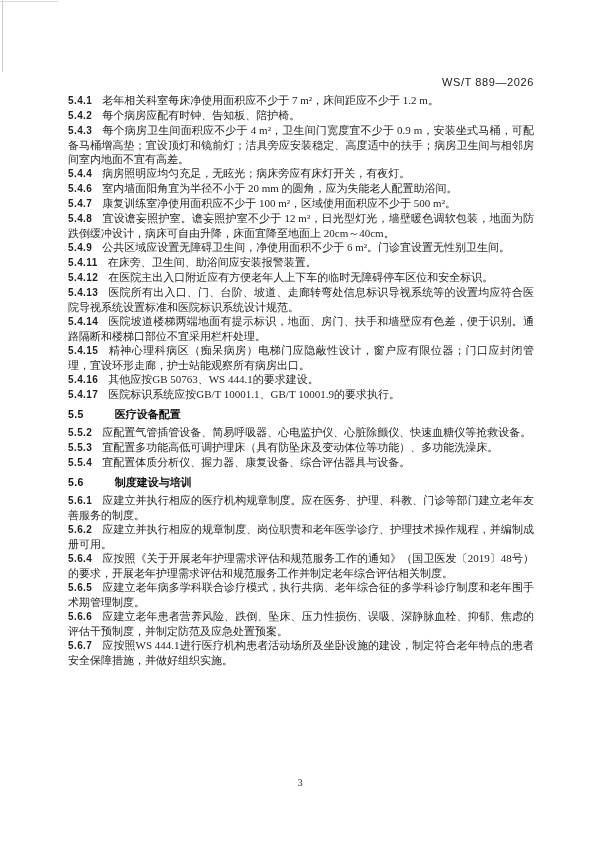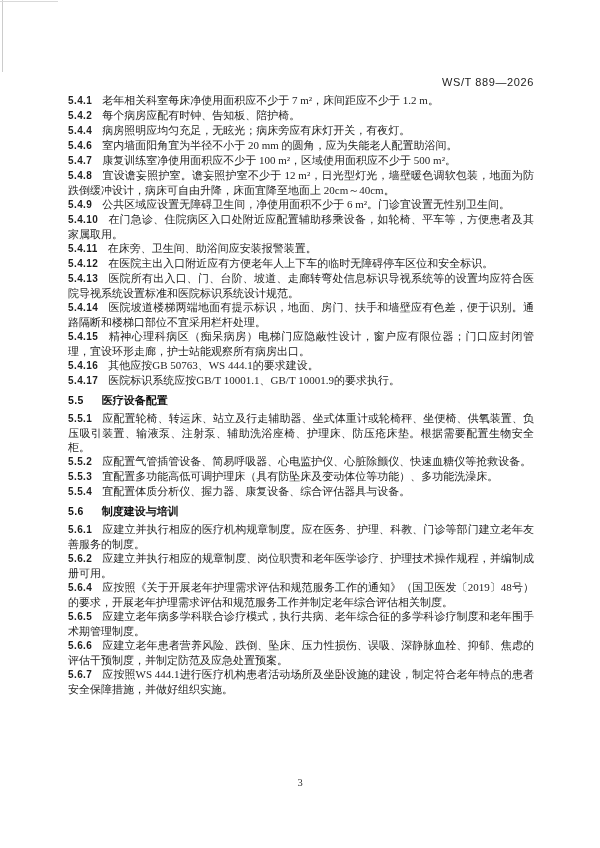--- a/index.html
+++ b/index.html
@@ -73,21 +73,21 @@
     font-weight: 700;
     margin: 5px 0 4px 0;
     color: #111111;
   }
 
   .heading .num {
     font-family: "Liberation Sans", sans-serif;
     font-weight: 700;
     font-size: 10.5px;
     letter-spacing: 0.4px;
-    padding-right: 18px;
+    padding-right: 31px;
     white-space: nowrap;
   }
 
   .heading .txt {
     font-family: "Liberation Sans", sans-serif;
     font-weight: 700;
   }
 
   .doc-footer {
     position: absolute;
@@ -105,35 +105,34 @@
 
 <div class="page">
   <div class="scan-edge-v"></div>
   <div class="scan-edge-h"></div>
 
   <div class="doc-header">WS/T 889—2026</div>
 
   <main class="doc-body">
       <p class="clause"><span class="num">5.4.1</span><span class="txt">老年相关科室每床净使用面积应不少于 7 m²，床间距应不少于 1.2 m。</span></p>
       <p class="clause"><span class="num">5.4.2</span><span class="txt">每个病房应配有时钟、告知板、陪护椅。</span></p>
+      <p class="clause"><span class="num">5.4.3</span><span class="txt">每个病房卫生间面积应不少于 4 m²，卫生间门宽度宜不少于 0.9 m，安装坐式马桶，可配备马桶增高垫；宜设顶灯和镜前灯；洁具旁应安装稳定、高度适中的扶手；病房卫生间与相邻房间室内地面不宜有高差。</span></p>
       <p class="clause"><span class="num">5.4.4</span><span class="txt">病房照明应均匀充足，无眩光；病床旁应有床灯开关，有夜灯。</span></p>
       <p class="clause"><span class="num">5.4.6</span><span class="txt">室内墙面阳角宜为半径不小于 20 mm 的圆角，应为失能老人配置助浴间。</span></p>
       <p class="clause"><span class="num">5.4.7</span><span class="txt">康复训练室净使用面积应不少于 100 m²，区域使用面积应不少于 500 m²。</span></p>
       <p class="clause"><span class="num">5.4.8</span><span class="txt">宜设谵妄照护室。谵妄照护室不少于 12 m²，日光型灯光，墙壁暖色调软包装，地面为防跌倒缓冲设计，病床可自由升降，床面宜降至地面上 20cm～40cm。</span></p>
       <p class="clause"><span class="num">5.4.9</span><span class="txt">公共区域应设置无障碍卫生间，净使用面积不少于 6 m²。门诊宜设置无性别卫生间。</span></p>
-      <p class="clause"><span class="num">5.4.10</span><span class="txt">在门急诊、住院病区入口处附近应配置辅助移乘设备，如轮椅、平车等，方便患者及其家属取用。</span></p>
       <p class="clause"><span class="num">5.4.11</span><span class="txt">在床旁、卫生间、助浴间应安装报警装置。</span></p>
       <p class="clause"><span class="num">5.4.12</span><span class="txt">在医院主出入口附近应有方便老年人上下车的临时无障碍停车区位和安全标识。</span></p>
       <p class="clause"><span class="num">5.4.13</span><span class="txt">医院所有出入口、门、台阶、坡道、走廊转弯处信息标识导视系统等的设置均应符合医院导视系统设置标准和医院标识系统设计规范。</span></p>
       <p class="clause"><span class="num">5.4.14</span><span class="txt">医院坡道楼梯两端地面有提示标识，地面、房门、扶手和墙壁应有色差，便于识别。通路隔断和楼梯口部位不宜采用栏杆处理。</span></p>
       <p class="clause"><span class="num">5.4.15</span><span class="txt">精神心理科病区（痴呆病房）电梯门应隐蔽性设计，窗户应有限位器；门口应封闭管理，宜设环形走廊，护士站能观察所有病房出口。</span></p>
       <p class="clause"><span class="num">5.4.16</span><span class="txt">其他应按GB 50763、WS 444.1的要求建设。</span></p>
       <p class="clause"><span class="num">5.4.17</span><span class="txt">医院标识系统应按GB/T 10001.1、GB/T 10001.9的要求执行。</span></p>
       <h2 class="heading"><span class="num">5.5</span><span class="txt">医疗设备配置</span></h2>
-      <p class="clause"><span class="num">5.5.1</span><span class="txt">应配置轮椅、转运床、站立及行走辅助器、坐式体重计或轮椅秤、坐便椅、供氧装置、负压吸引装置、输液泵、注射泵、辅助洗浴座椅、护理床、防压疮床垫。根据需要配置生物安全柜。</span></p>
       <p class="clause"><span class="num">5.5.2</span><span class="txt">应配置气管插管设备、简易呼吸器、心电监护仪、心脏除颤仪、快速血糖仪等抢救设备。</span></p>
       <p class="clause"><span class="num">5.5.3</span><span class="txt">宜配置多功能高低可调护理床（具有防坠床及变动体位等功能）、多功能洗澡床。</span></p>
       <p class="clause"><span class="num">5.5.4</span><span class="txt">宜配置体质分析仪、握力器、康复设备、综合评估器具与设备。</span></p>
       <h2 class="heading"><span class="num">5.6</span><span class="txt">制度建设与培训</span></h2>
       <p class="clause"><span class="num">5.6.1</span><span class="txt">应建立并执行相应的医疗机构规章制度。应在医务、护理、科教、门诊等部门建立老年友善服务的制度。</span></p>
       <p class="clause"><span class="num">5.6.2</span><span class="txt">应建立并执行相应的规章制度、岗位职责和老年医学诊疗、护理技术操作规程，并编制成册可用。</span></p>
       <p class="clause"><span class="num">5.6.4</span><span class="txt">应按照《关于开展老年护理需求评估和规范服务工作的通知》（国卫医发〔2019〕48号）的要求，开展老年护理需求评估和规范服务工作并制定老年综合评估相关制度。</span></p>
       <p class="clause"><span class="num">5.6.5</span><span class="txt">应建立老年病多学科联合诊疗模式，执行共病、老年综合征的多学科诊疗制度和老年围手术期管理制度。</span></p>
       <p class="clause"><span class="num">5.6.6</span><span class="txt">应建立老年患者营养风险、跌倒、坠床、压力性损伤、误吸、深静脉血栓、抑郁、焦虑的评估干预制度，并制定防范及应急处置预案。</span></p>
       <p class="clause"><span class="num">5.6.7</span><span class="txt">应按照WS 444.1进行医疗机构患者活动场所及坐卧设施的建设，制定符合老年特点的患者安全保障措施，并做好组织实施。</span></p>

